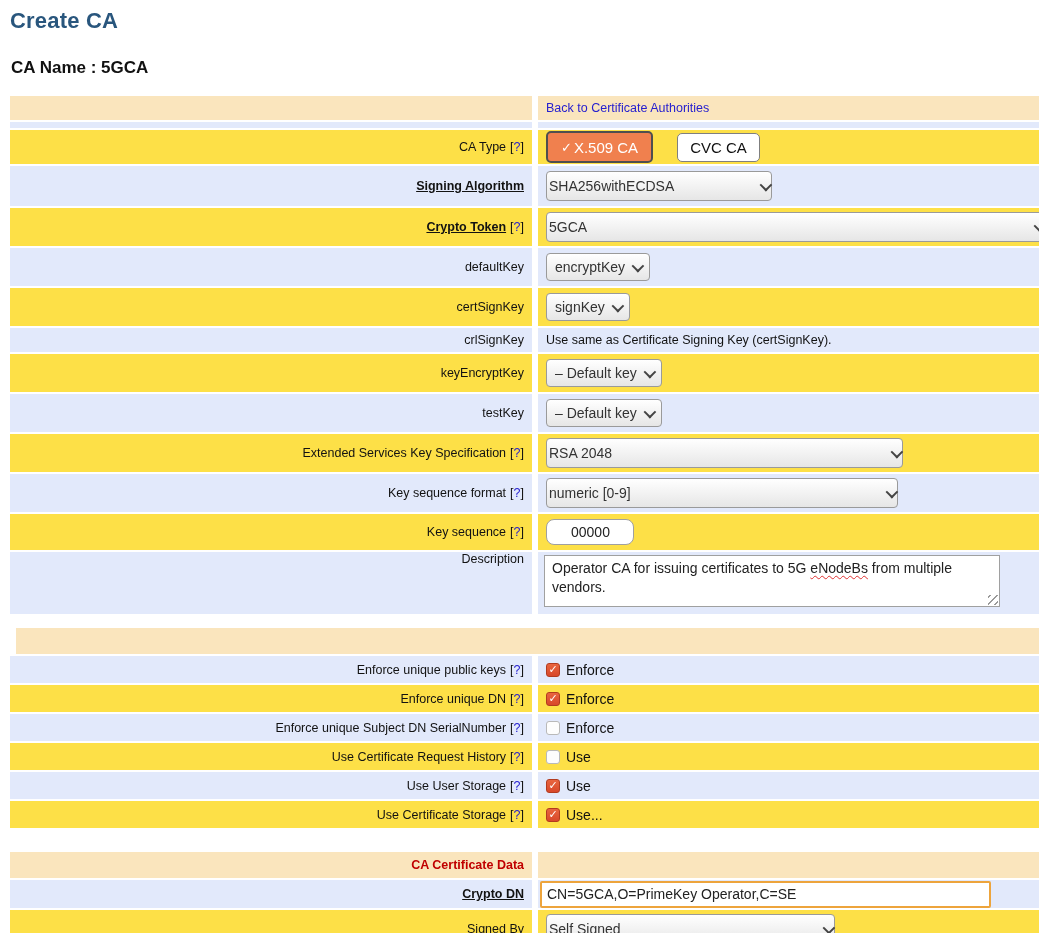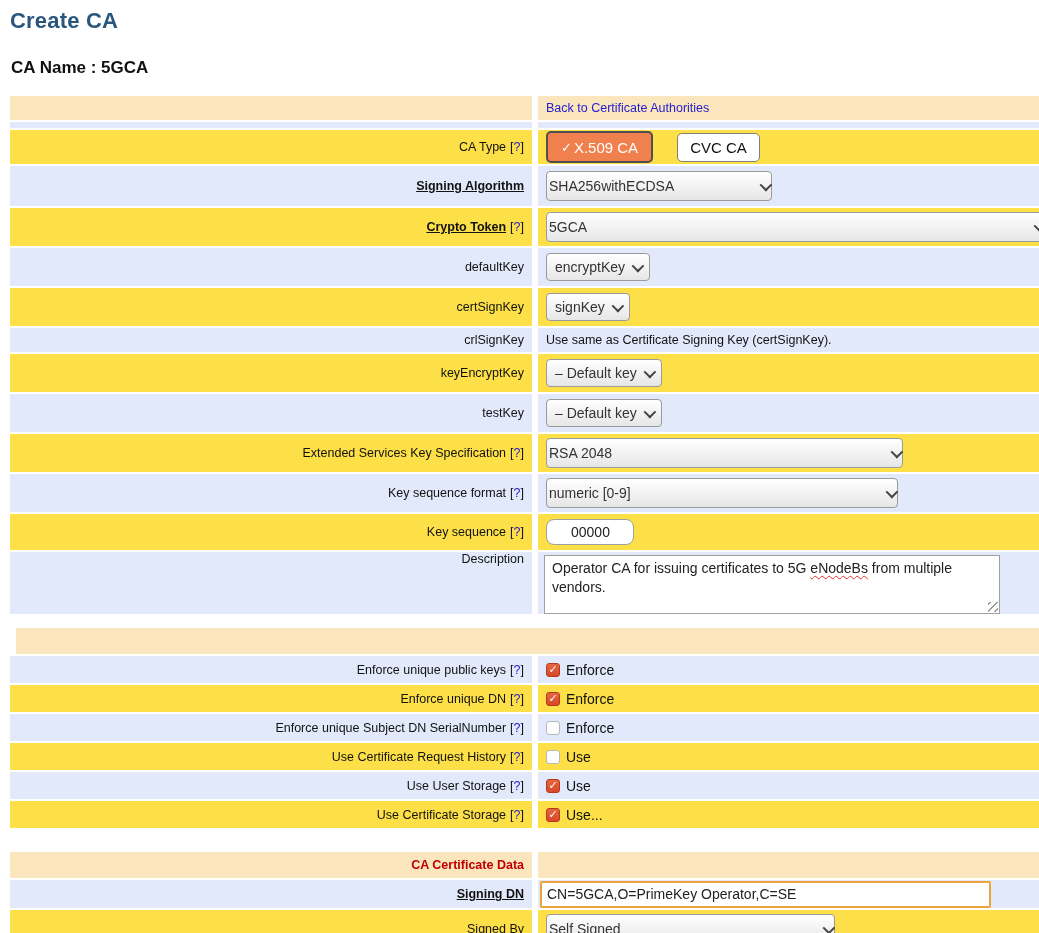--- a/index.html
+++ b/index.html
@@ -37,21 +37,21 @@
     background:linear-gradient(#ffffff,#e6e6e6);border:1px solid #9a9a9a;border-radius:4px;
     color:#333;font-size:14px;padding:0 2px;height:30px;cursor:pointer;}
   .sel .chev{width:7px;height:7px;border-right:2px solid #444;border-bottom:2px solid #444;
     transform:rotate(45deg) translateY(-2px);margin-left:10px;flex:0 0 auto;}
   .sel-sm{height:28px;padding:0 8px;}
   .sel-sm .chev{margin-left:7px;}
   
   .txt{box-sizing:border-box;height:26px;background:#fff;border:1px solid #a0a0a0;border-radius:8px;
     padding:0 24px;font-size:14px;color:#222;font-family:inherit;display:flex;align-items:center;}
   .txt-focus{height:27px;border:2px solid #eda43c;border-radius:2px;padding:0 5px;}
-  .textarea{box-sizing:border-box;width:456px;height:59px;background:#fff;border:1px solid #a0a0a0;
+  .textarea{box-sizing:border-box;width:456px;height:52px;background:#fff;border:1px solid #a0a0a0;
     padding:3px 7px;font-size:14px;line-height:1.38;color:#222;position:relative;overflow:hidden;cursor:text;}
   .textarea::after{content:"";position:absolute;right:1px;bottom:1px;width:10px;height:10px;
     background:repeating-linear-gradient(-45deg,transparent 0 2px,#9a9a9a 2px 3px,transparent 3px 5px);}
   .squiggle{text-decoration:underline;text-decoration-style:wavy;text-decoration-color:#e03131;
     text-decoration-thickness:1px;text-underline-offset:2px;}
   
   .cb{width:14px;height:14px;box-sizing:border-box;border-radius:3px;margin-right:6px;flex:0 0 auto;
     display:flex;align-items:center;justify-content:center;background:#fdfdfd;border:1px solid #b9b9b9;cursor:pointer;}
   .cb span{visibility:hidden;color:#fff;font-size:11px;line-height:1;}
   .cb.checked{background:linear-gradient(#e8653f,#d8482a);border:1px solid #b23b1f;}
@@ -313,21 +313,21 @@
     </div>
 
     <div class="section sec3">
       <div class="row h26">
         <div class="cell-l cream sec-title">CA Certificate Data</div>
           <div class="gap"></div>
         <div class="cell-r cream"></div>
       </div>
 
       <div class="row h28">
-        <div class="cell-l blue bold">Signing DN</div>
+        <div class="cell-l blue bold">Crypto DN</div>
           <div class="gap"></div>
         <div class="cell-r blue" style="padding-left:2px;">
           <div class="txt txt-focus" style="width:451px;">CN=5GCA,O=PrimeKey Operator,C=SE</div>
         </div>
       </div>
 
       <div class="row h38">
         <div class="cell-l light">Signed By</div>
           <div class="gap"></div>
         <div class="cell-r light">

